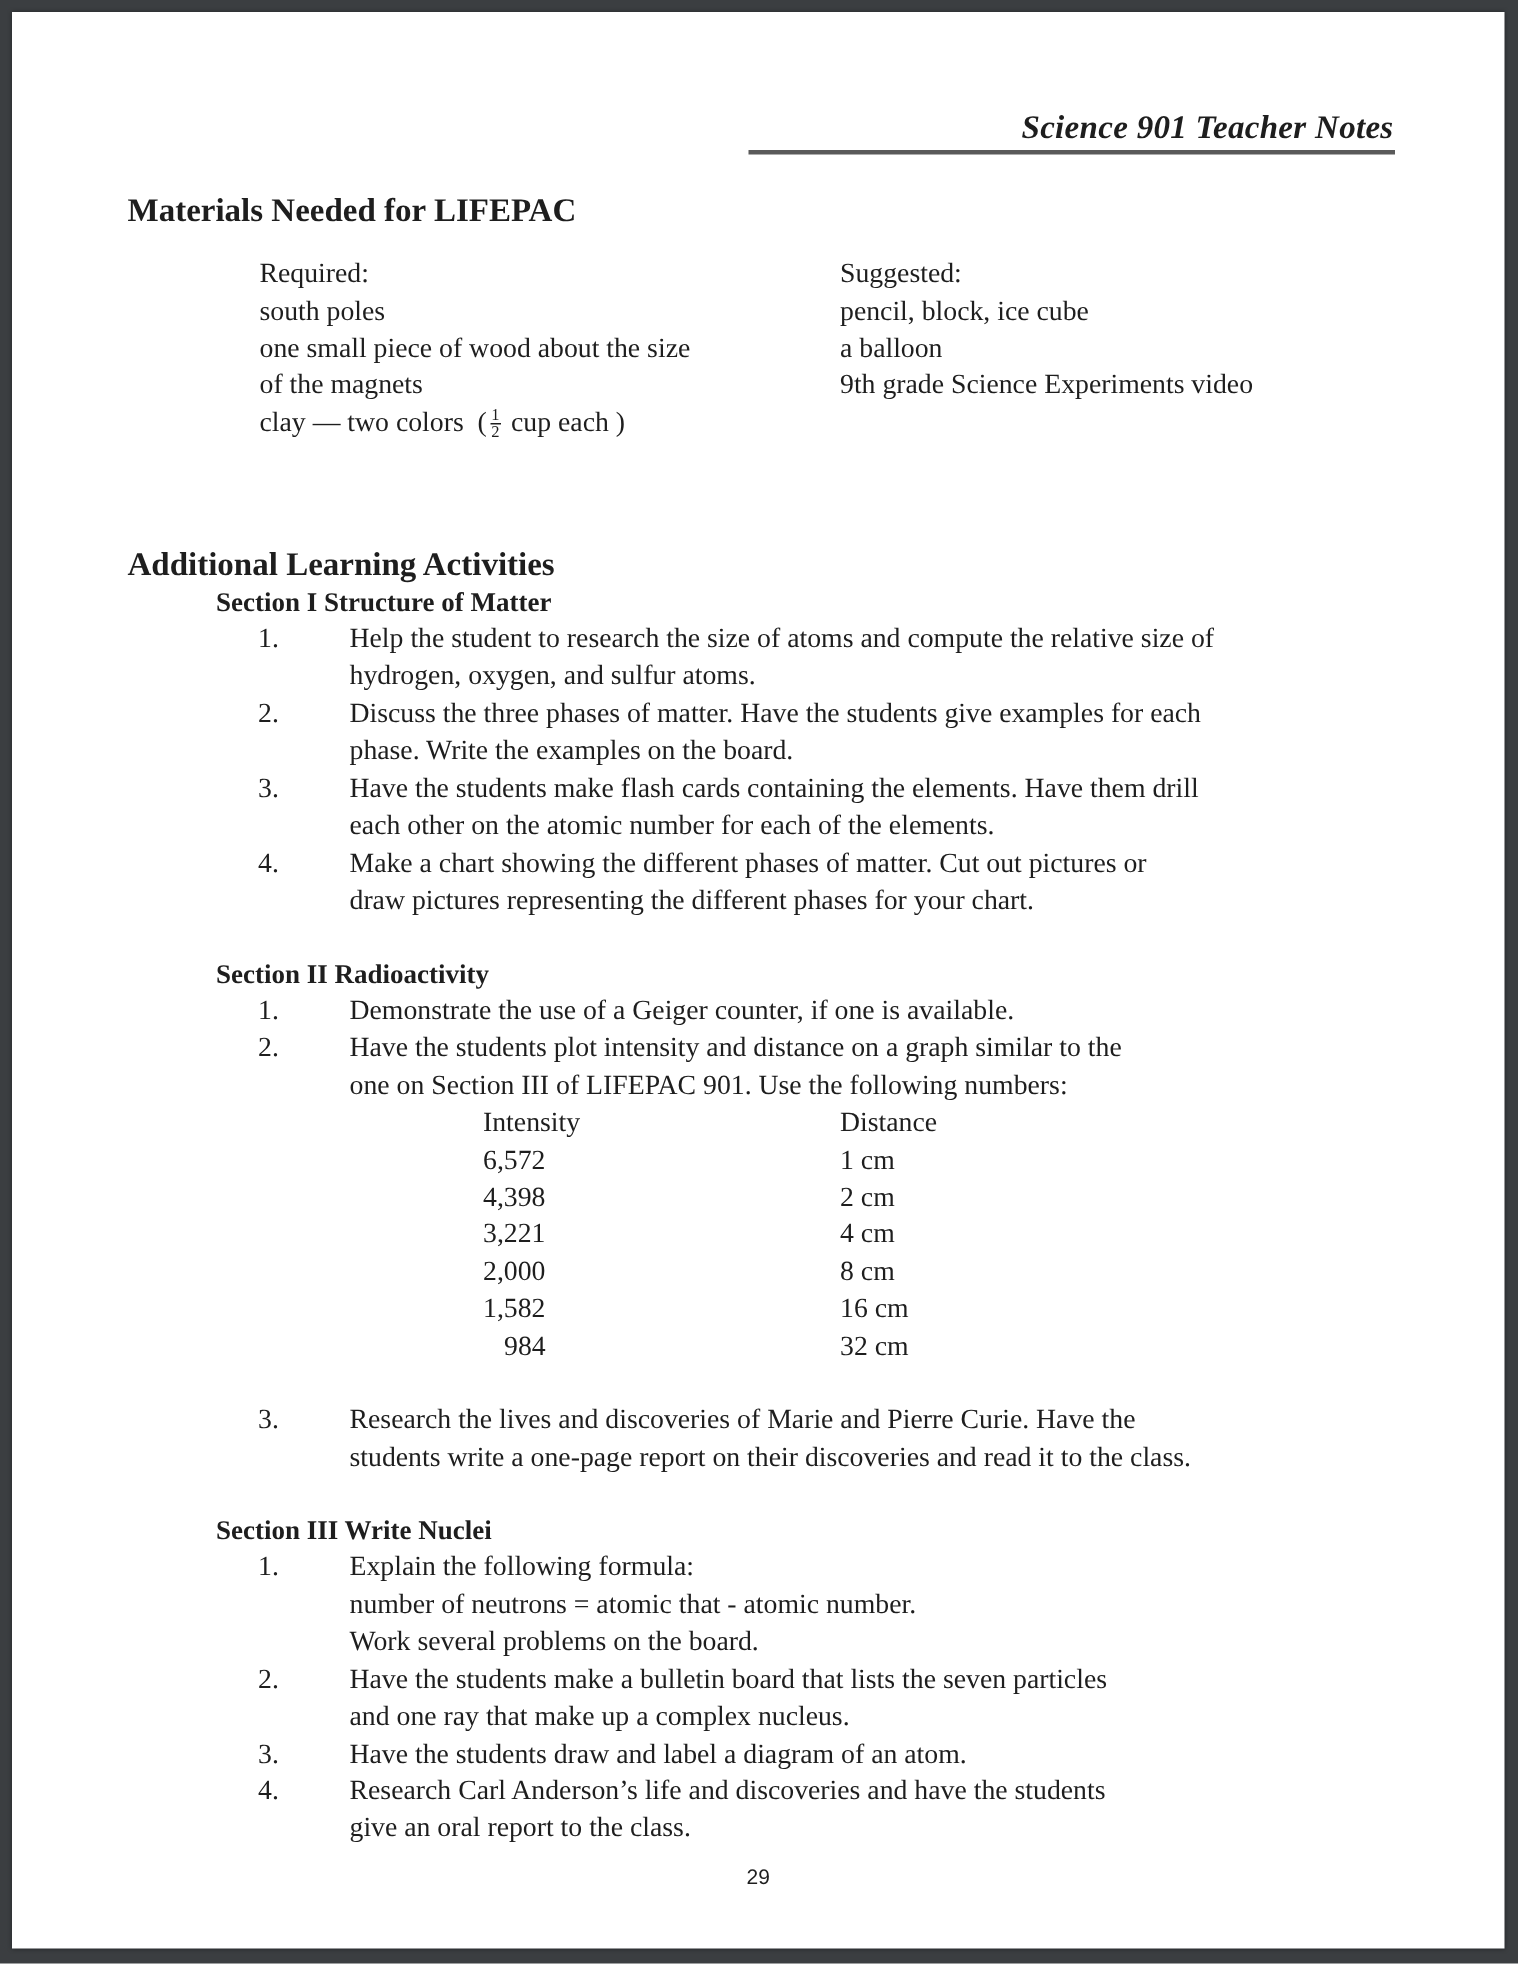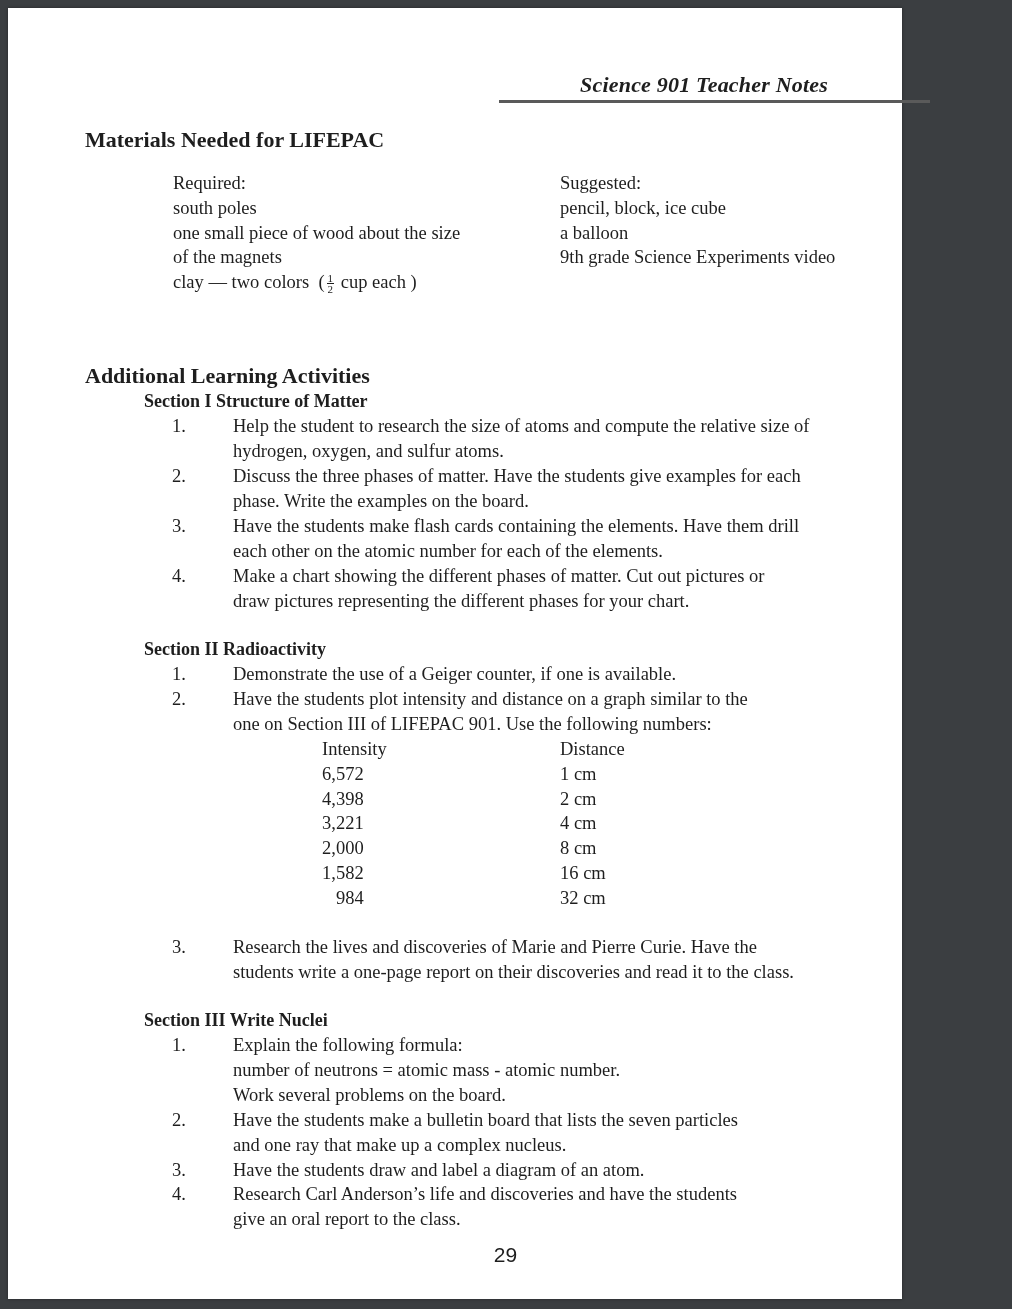--- a/index.html
+++ b/index.html
@@ -1,42 +1,42 @@
 <!DOCTYPE html>
 <html><head>
 <meta charset="utf-8">
 <style>
   html, body { margin:0; padding:0; }
   body {
     width:1012px; height:1309px; background:#3b3e41; position:relative; overflow:hidden;
     font-family:"Liberation Serif","DejaVu Serif",serif; color:#1e1e1e;
   }
   .page {
-    position:absolute; left:8px; top:8px; width:894px; height:1291px; background:#ffffff;
+    position:absolute; left:8px; top:8px; width:995px; height:1291px; background:#ffffff;
     box-shadow:0 0 3px rgba(0,0,0,0.4);
   }
   .abs { position:absolute; white-space:nowrap; }
   .header-title {
     right:74px; top:64px; font-style:italic; font-weight:bold; font-size:22px; letter-spacing:0.2px;
   }
   .header-rule { left:491px; top:92px; width:431px; height:3px; background:#5a5a5a; }
   .h1 { font-weight:bold; font-size:22px; }
   .h2 { font-weight:bold; font-size:18px;text-align:right; }
   .col { position:absolute; font-size:18.5px; line-height:24.8px; }
   .col div { white-space:nowrap; }
   .item { position:absolute; left:0; width:900px; font-size:18.5px; line-height:24.8px; }
   .num { position:absolute; left:164px; }
   .body { position:absolute; left:225px; }
   .frac { display:inline-block; vertical-align:middle; text-align:center; font-size:11px; line-height:10px; margin:0 2px; }
   .frac span { display:block; }
   .frac .top { border-bottom:1px solid #1e1e1e; padding:0 1px; }
   .tbl { position:absolute; font-size:18.5px; line-height:24.8px; }
   .tbl .row { display:flex; }
   .tbl .c1 { width:238px; }
-  .pagenum { left:0; width:995px; top:1235px; text-align:center; font-family:"Liberation Sans","DejaVu Sans",sans-serif; font-size:21px; }
+  .pagenum { left:0; width:995px; top:1235px; text-align:center; font-family:"Liberation Sans","DejaVu Sans",sans-serif; font-size:14px; }
 </style>
 </head>
 <body>
 
 <div class="page">
 
   <div class="abs header-title">Science 901 Teacher Notes</div>
   <div class="abs header-rule"></div>
 
   <div class="abs h1" style="left:77px; top:119px;">Materials Needed for LIFEPAC</div>
@@ -143,21 +143,21 @@
       <div>students write a one-page report on their discoveries and read it to the class.</div>
     </div>
   </div>
 
   <div class="abs h2" style="left:136px; top:1002px;">Section III  Write Nuclei</div>
 
   <div class="item" style="top:1025px;">
     <span class="num">1.</span>
     <div class="body">
       <div>Explain the following formula:</div>
-      <div>number of neutrons = atomic mass - atomic number.</div>
+      <div>number of neutrons = atomic that - atomic number.</div>
       <div>Work several problems on the board.</div>
     </div>
   </div>
   <div class="item" style="top:1100px;">
     <span class="num">2.</span>
     <div class="body">
       <div>Have the students make a bulletin board that lists the seven particles</div>
       <div>and one ray that make up a complex nucleus.</div>
     </div>
   </div>

